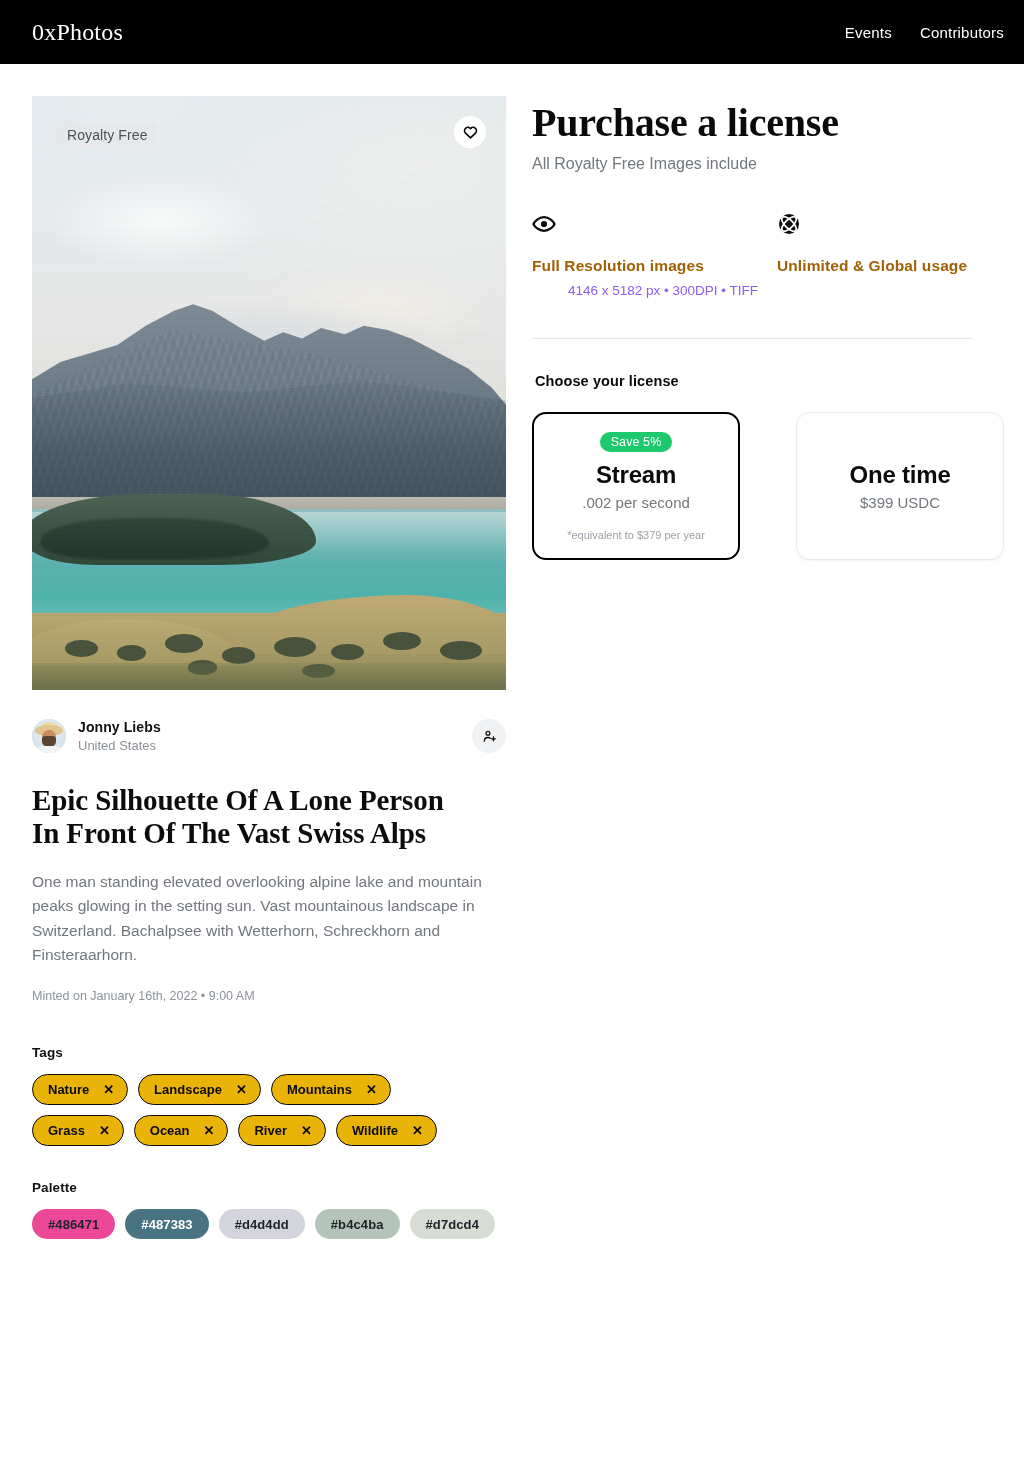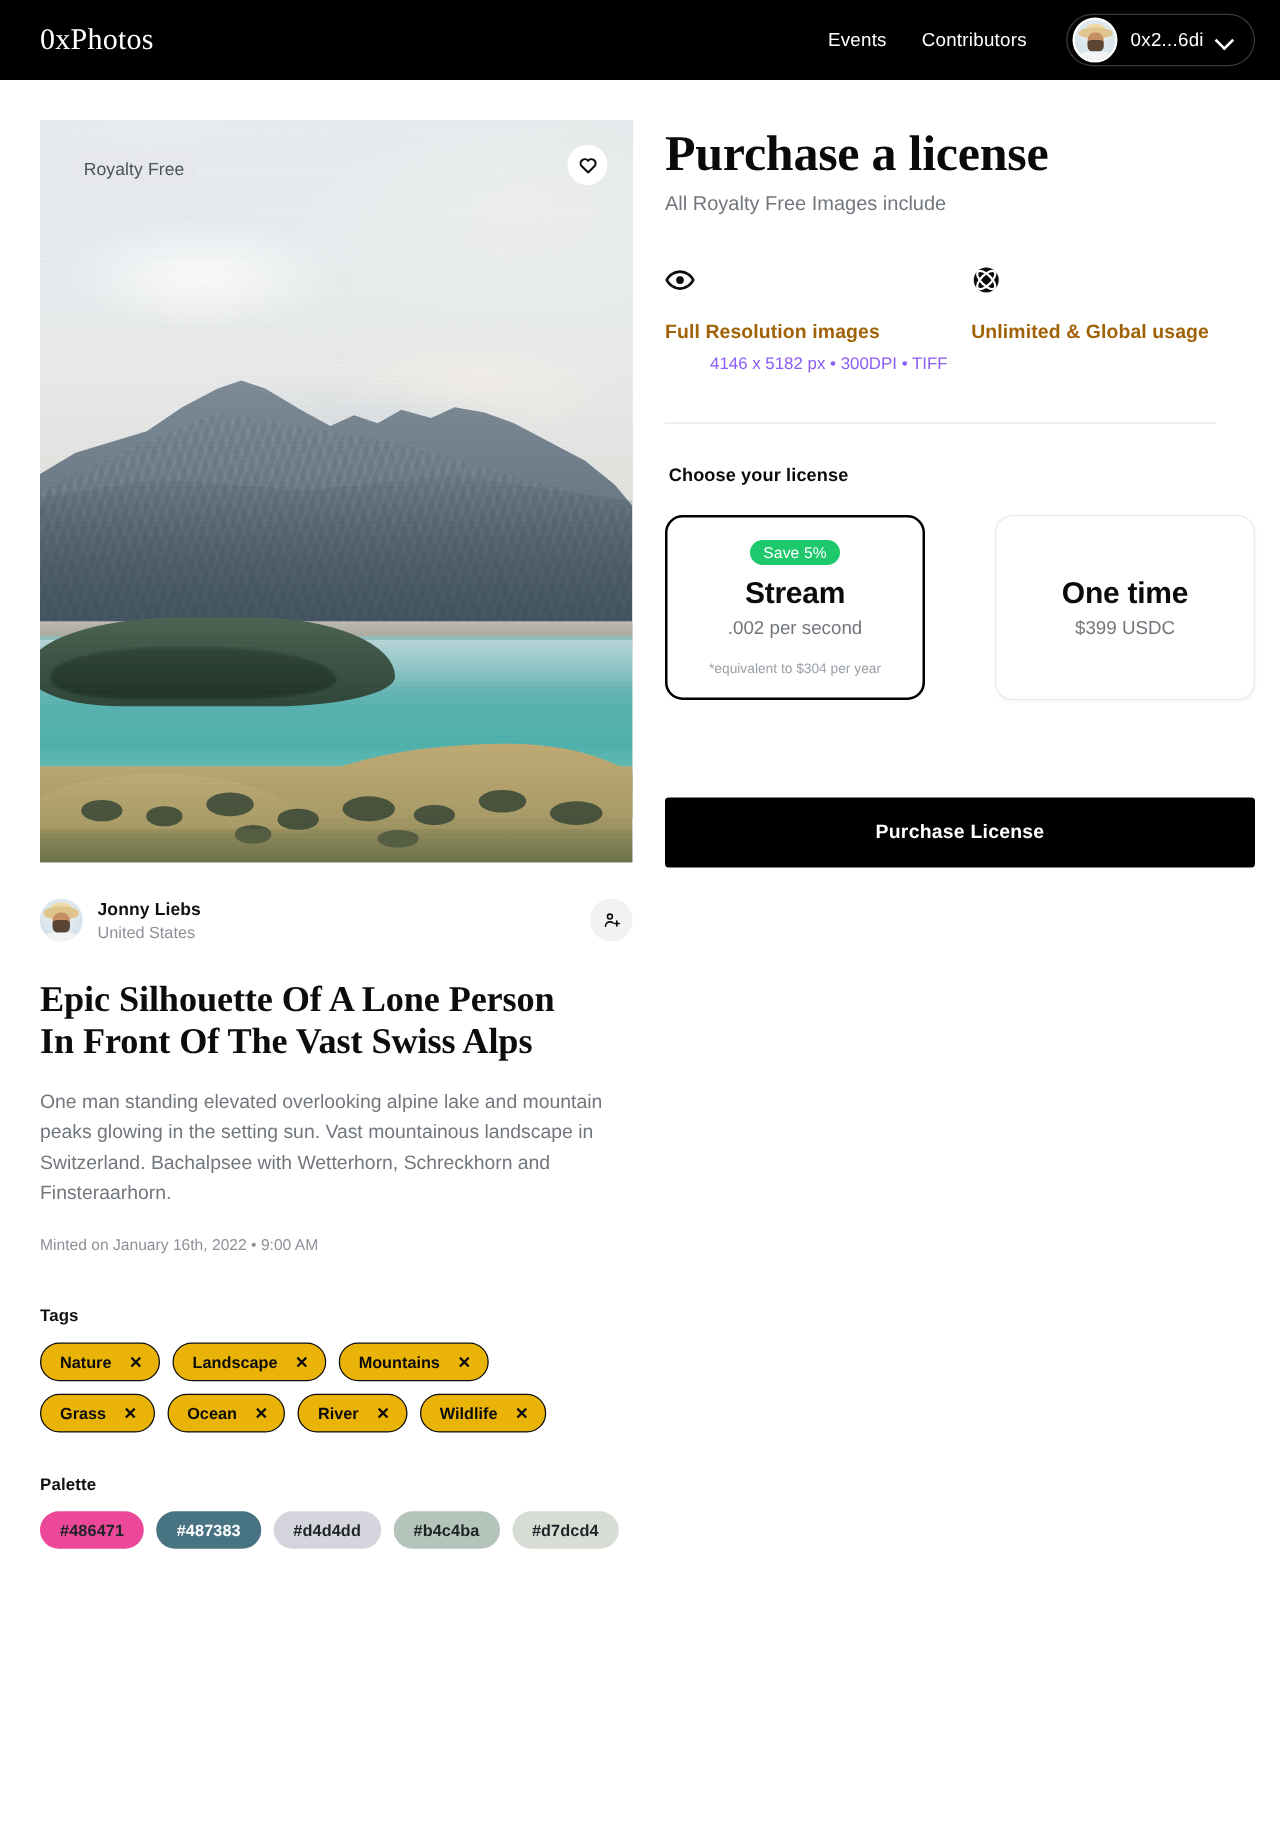--- a/index.html
+++ b/index.html
@@ -494,34 +494,20 @@
   }
 </style>
 </head>
 <body>
 
 <div class="topbar">
   <div class="brand">0xPhotos</div>
   <div class="nav">
     <a class="nav-link" href="#">Events</a>
     <a class="nav-link" href="#">Contributors</a>
-    <div class="wallet-pill">
-      <span class="wallet-avatar">
-        <span class="face" aria-hidden="true">
-          <span class="bg"></span>
-            <span class="crown"></span>
-            <span class="hat"></span>
-          <span class="skin"></span>
-            <span class="beard"></span>
-            <span class="shirt"></span>
-        </span>
-      </span>
-      <span class="wallet-label">0x2...6di</span>
-      <span class="chev"></span>
-    </div>
   </div>
 </div>
 
 <div class="page">
 
   <div class="left">
 
     <div class="photo-wrap">
       <div class="photo" aria-hidden="true">
         <div class="sky"></div>
@@ -661,23 +647,22 @@
 
     <div class="divider"></div>
 
     <div class="choose-label">Choose your license</div>
 
     <div class="license-cards">
       <div class="lic-card selected">
         <span class="save-badge">Save 5%</span>
         <div class="lic-name">Stream</div>
         <div class="lic-price">.002 per second</div>
-        <div class="lic-note">*equivalent to $304 per year</div>
+        <div class="lic-note">*equivalent to $379 per year</div>
       </div>
       <div class="lic-card plain">
         <div class="lic-name">One time</div>
         <div class="lic-price">$399 USDC</div>
       </div>
     </div>
 
-    <button class="purchase-btn">Purchase License</button>
   </div>
 </div>
 
 </body></html>

